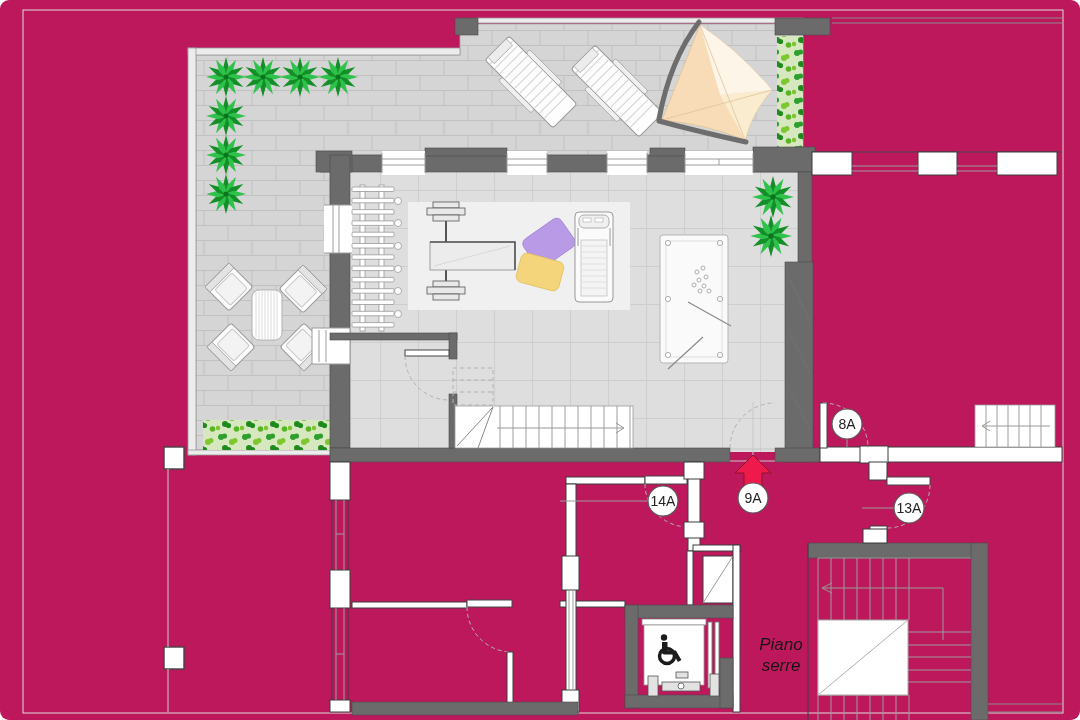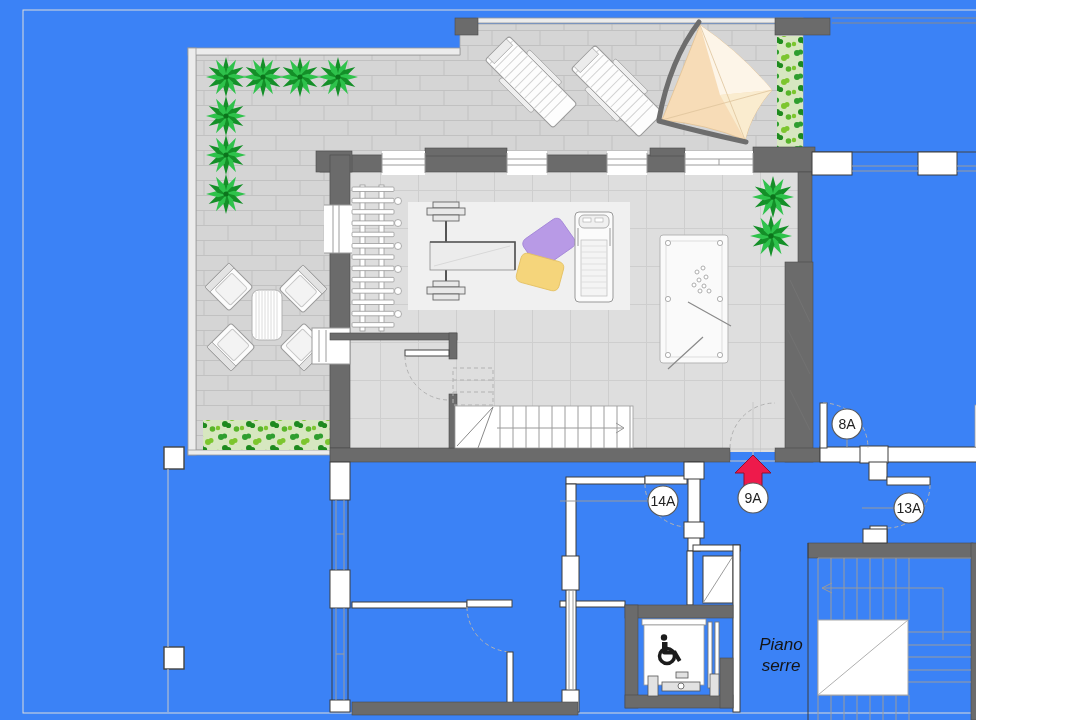--- a/index.html
+++ b/index.html
@@ -1,17 +1,17 @@
 <!DOCTYPE html>
 <html><head>
 <meta charset="utf-8">
 <style>
   html,body { margin:0; padding:0; background:#ffffff; }
-  #stage { position:relative; width:976px; height:720px; background:#3b82f6; overflow:hidden;
-           font-family:"Liberation Sans", sans-serif; }
+  #stage { position:relative; width:1080px; height:720px; background:#be185d; overflow:hidden;
+           font-family:"Liberation Sans", sans-serif;border-radius:9px; }
   svg { display:block; }
   .wall   { fill:#6b6b6b; stroke:#4a4a4a; stroke-width:.6; }
   .thinw  { fill:#ffffff; stroke:#3c3c3c; stroke-width:1; }
   .leaf   { fill:#ffffff; stroke:#444444; stroke-width:1; }
   .sill   { stroke:#9c9c9c; stroke-width:1; fill:none; }
   .dash   { stroke:#b2b2b2; stroke-width:1; fill:none; stroke-dasharray:4 3; }
   .tread  { stroke:#9c9c9c; stroke-width:1; fill:none; }
   .walk   { stroke:#9a9a9a; stroke-width:1; fill:none; }
   .tagc   { fill:#ffffff; stroke:#5a5a5a; stroke-width:1.2; }
   .tagt   { font:14px "Liberation Sans", sans-serif; fill:#222; text-anchor:middle; }

